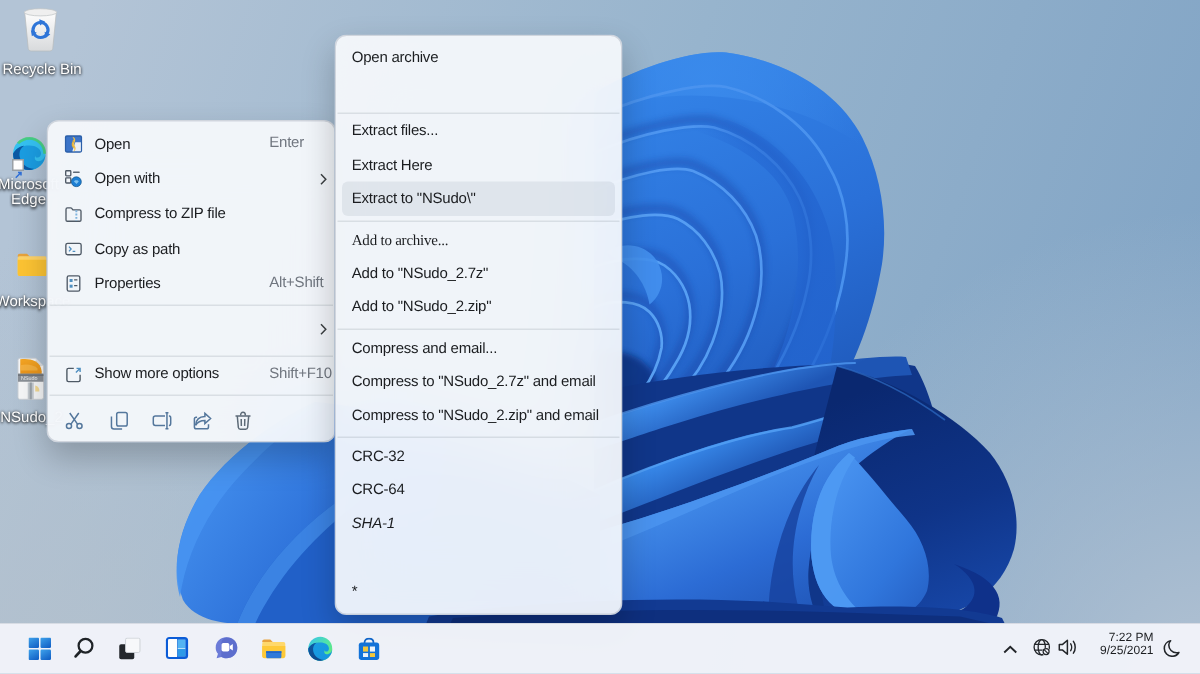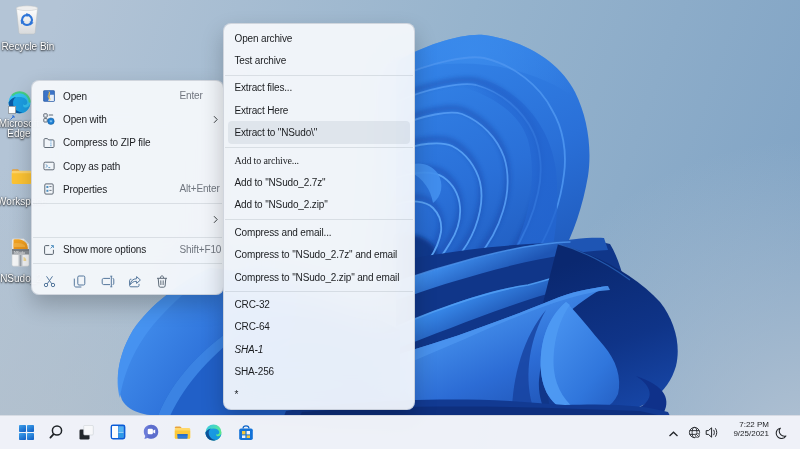--- a/index.html
+++ b/index.html
@@ -285,21 +285,21 @@
       </div>
     <div class="mi" style="top:96.7px;height:23.3px;">
         <span style="width:12px;height:12px;margin-left:6.5px;display:inline-block;"><svg width="12" height="12" viewBox="0 0 12 12">
             <rect x="1.8" y="0.9" width="8.4" height="10.2" rx="1.1" fill="none" stroke="#4f5a66" stroke-width="0.9"></rect>
             <rect x="3.4" y="3" width="2" height="2" fill="#4f8fc0"></rect>
             <rect x="3.4" y="6.8" width="2" height="2" fill="#4f8fc0"></rect>
             <path d="M6.4,3.6 L8.6,3.6 M6.4,7.4 L8.6,7.4" stroke="#4f5a66" stroke-width="0.8"></path>
           </svg></span>
         <span class="txt" style="margin-left:8.5px;">Properties</span>
       </div>
-      <div class="sc" style="left:147.5px;top:102.4px;">Alt+Enter</div>
+      <div class="sc" style="left:147.5px;top:102.4px;">Alt+Shift</div>
     <div class="sep" style="top:121.7px;"></div>
       <svg style="position:absolute;left:179px;top:134.0px;" width="9" height="9" viewBox="0 0 9 9">
         <path d="M3,1.2 L6.2,4.5 L3,7.8" fill="none" stroke="#3c4043" stroke-width="1"></path>
       </svg>
     <div class="sep" style="top:155.5px;"></div>
     <div class="mi" style="top:157.5px;height:22.5px;">
         <span style="width:12px;height:12px;margin-left:6.5px;display:inline-block;"><svg width="12" height="12" viewBox="0 0 12 12">
             <path d="M6.2,1.6 L2.6,1.6 C2,1.6 1.6,2 1.6,2.6 L1.6,9.4 C1.6,10 2,10.4 2.6,10.4 L9.4,10.4 C10,10.4 10.4,10 10.4,9.4 L10.4,5.8" fill="none" stroke="#4f5a66" stroke-width="0.95"></path>
             <path d="M7.6,4.4 L10.3,1.7 M10.4,4 L10.4,1.6 L8,1.6" fill="none" stroke="#4f8fc0" stroke-width="0.95"></path>
           </svg></span>
@@ -339,23 +339,20 @@
             <path d="M4.4,3 C4.4,1.6 5,0.9 6,0.9 C7,0.9 7.6,1.6 7.6,3"></path>
             <path d="M4.8,5.4 L4.9,10 M7.2,5.4 L7.1,10"></path>
           </g>
         </svg></div>
   </div>
 
   <div class="menu" id="menu2" style="left:223px;top:23px;width:192px;height:387px;">
     <div class="mi" style="top:4.0px;height:22.4px;">
         <span class="txt" style="margin-left:6.5px;">Open archive</span>
       </div>
-    <div class="mi" style="top:26.4px;height:22.4px;">
-        <span class="txt" style="margin-left:6.5px;">Test archive</span>
-      </div>
     <div class="sep" style="top:50.8px;"></div>
     <div class="mi" style="top:53.8px;height:22.4px;text-align:center;">
         <span class="txt" style="margin-left:6.5px;">Extract files...</span>
       </div>
     <div class="mi" style="top:76.2px;height:22.4px;">
         <span class="txt" style="margin-left:6.5px;">Extract Here</span>
       </div>
     <div class="mi hl" style="top:98.6px;height:22.4px;">
         <span class="txt" style="margin-left:6.5px;">Extract to "NSudo\"</span>
       </div>
@@ -381,23 +378,20 @@
       </div>
     <div class="sep" style="top:267.4px;"></div>
     <div class="mi" style="top:270.4px;height:22.4px;">
         <span class="txt" style="margin-left:6.5px;">CRC-32</span>
       </div>
     <div class="mi" style="top:292.8px;height:22.4px;align-items:center;">
         <span class="txt" style="margin-left:6.5px;">CRC-64</span>
       </div>
     <div class="mi" style="top:315.2px;height:22.4px;">
         <span class="txt" style="margin-left:6.5px;font-style:italic;">SHA-1</span>
-      </div>
-    <div class="mi" style="top:337.6px;height:22.4px;">
-        <span class="txt" style="margin-left:6.5px;">SHA-256</span>
       </div>
     <div class="mi" style="top:360.0px;height:22.4px;">
         <span class="txt" style="margin-left:6.5px;">*</span>
       </div>
   </div>
 
   <div id="taskbar"></div>
   <div style="position:absolute;left:19.0px;top:424.5px;width:15px;height:15px;"><svg width="15" height="15" viewBox="0 0 15 15">
         <defs>
           <linearGradient id="wst" x1="0" y1="0" x2="0.6" y2="1">

